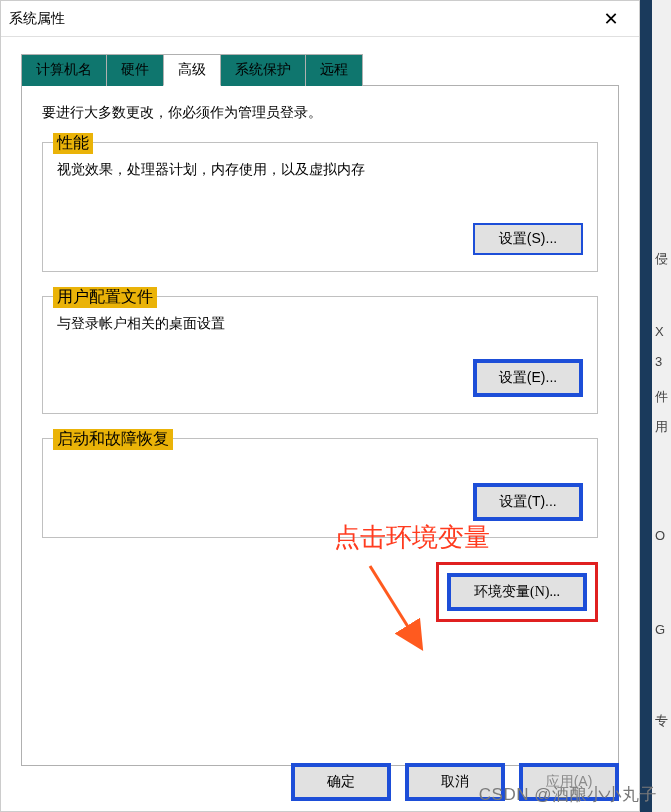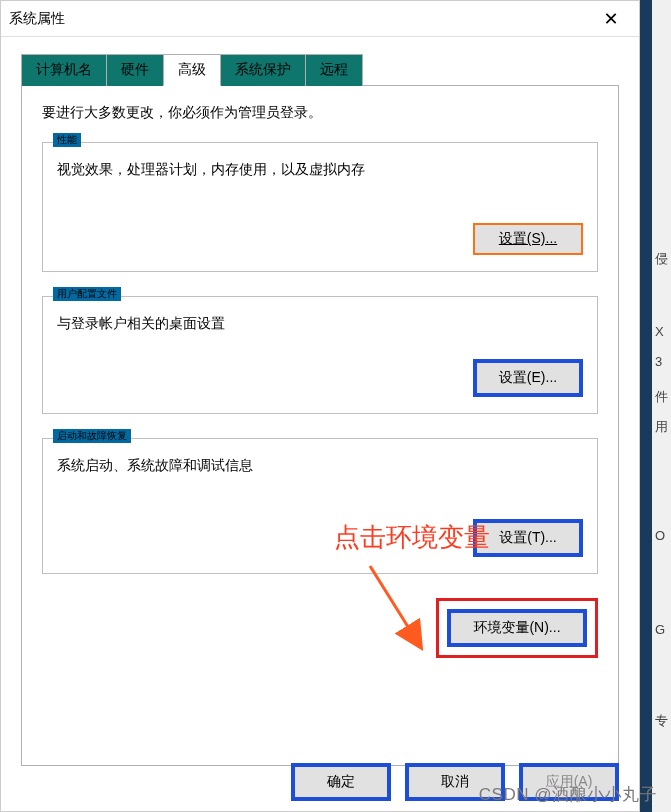--- a/index.html
+++ b/index.html
@@ -73,50 +73,50 @@
     .group {
       border: 1px solid #c0c0c0;
       padding: 14px 14px 16px 14px;
       margin-bottom: 24px;
       position: relative;
     }
     .group-title {
       position: absolute;
       top: -10px;
       left: 10px;
-      background: #0369a1;
+      background: #eab308;
       padding: 0 4px;
-      font-size: 10px;
+      font-size: 16px;
     }
     .group-desc {
       margin-top: 4px;
       margin-bottom: 14px;
     }
     .btn-row { text-align: right; }
     .btn {
       display: inline-block;
       min-width: 110px;
       padding: 6px 18px;
       border: 4px solid #1d4ed8;
       background: #e1e1e1;
       cursor: pointer;
       font-size: 14px;
       text-align: center;
     }
     .btn.focused {
-      border: 2px solid #f97316;
+      border: 2px solid #1d4ed8;
       padding: 5px 17px;
-      text-decoration: underline;
     }
     .btn.disabled { color: #8a8a8a; }
     .env-btn-wrap { text-align: right; margin-top: 8px; }
     .env-btn-box {
       display: inline-block;
       border: 3px solid #e02020;
       padding: 8px;
+      font-family: Liberation Serif, serif;
     }
     .dialog-footer {
       position: absolute;
       bottom: 10px;
       right: 20px;
       display: flex;
       gap: 14px;
     }
     .dialog-footer .btn { min-width: 100px; }
     .annotation-text {
@@ -189,21 +189,20 @@
         <span class="group-title">用户配置文件</span>
         <div class="group-desc">与登录帐户相关的桌面设置</div>
         <div style="height:12px"></div>
         <div class="btn-row">
           <span class="btn">设置(E)...</span>
         </div>
       </div>
 
       <div class="group">
         <span class="group-title">启动和故障恢复</span>
-        <div class="group-desc">系统启动、系统故障和调试信息</div>
         <div style="height:30px"></div>
         <div class="btn-row">
           <span class="btn">设置(T)...</span>
         </div>
       </div>
 
       <div class="env-btn-wrap">
         <span class="env-btn-box">
           <span class="btn" style="min-width:140px">环境变量(N)...</span>
         </span>

